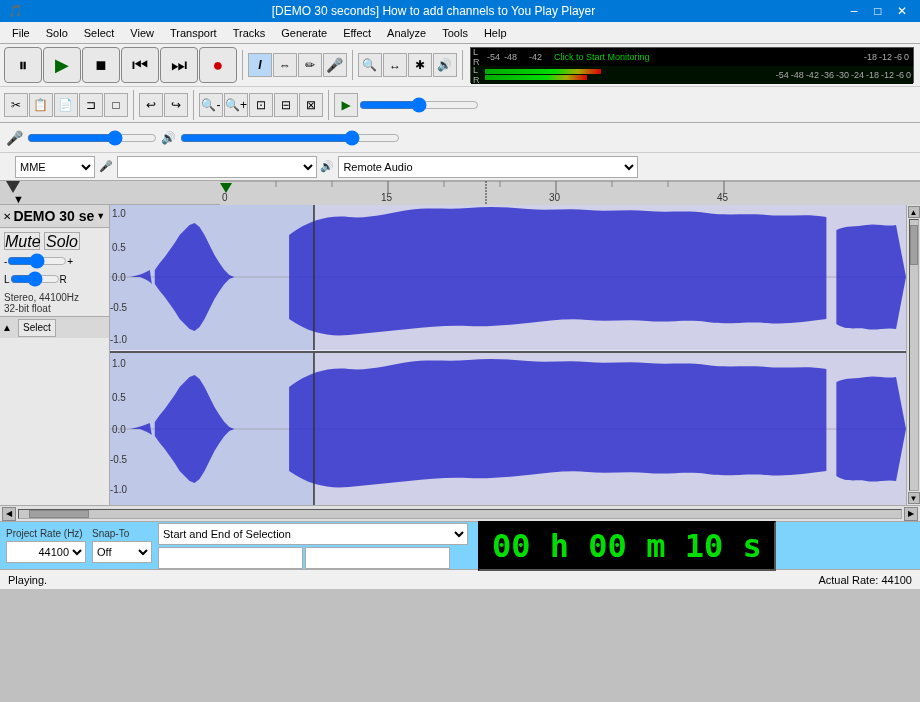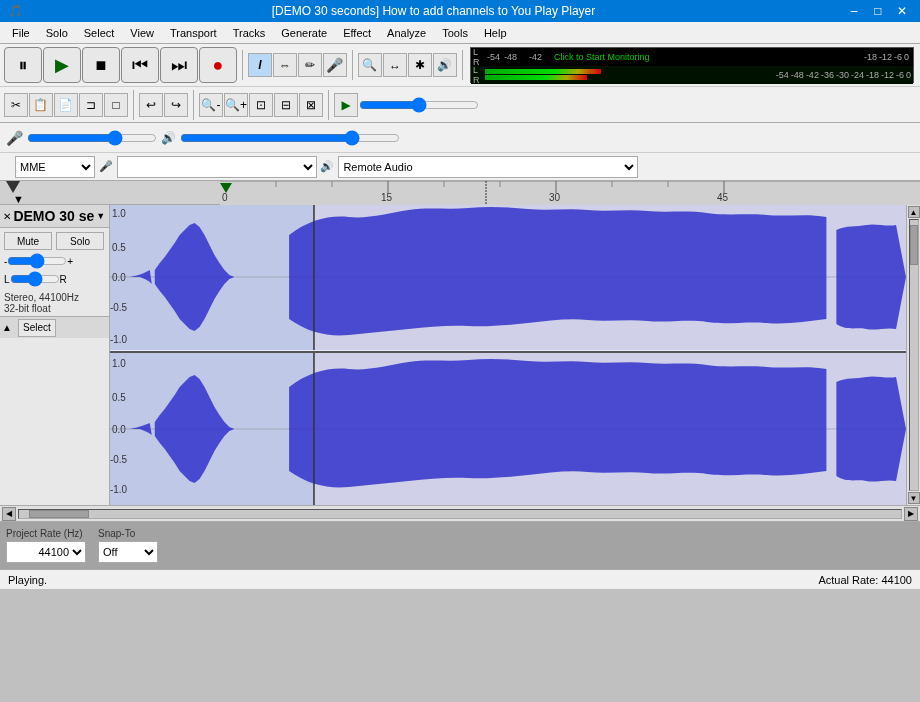--- a/index.html
+++ b/index.html
@@ -37,36 +37,36 @@
     #timeline-ruler { flex: 1; background: #d0d0d0; height: 24px; position: relative; overflow: hidden; }
     #playhead { position: absolute; top: 0; width: 0; height: 0; border-left: 7px solid transparent; border-right: 7px solid transparent; border-top: 12px solid #333; left: 0; }
 
     
     #track-container { display: flex; height: 300px; }
     #track-label { width: 110px; background: #e8e8e8; border-right: 1px solid #aaa; display: flex; flex-direction: column; }
     #track-header { padding: 3px; background: #d8d8d8; border-bottom: 1px solid #aaa; display: flex; align-items: center; gap: 2px; font-size: 10px; }
     .close-track { font-size: 10px; cursor: pointer; }
     #track-controls { padding: 4px; }
     .mute-solo { display: flex; gap: 4px; margin-bottom: 4px; }
-    .ms-btn { width: 48px; height: 18px; font-size: 10px; cursor: pointer; background: #e8e8e8; border: 1px solid #aaa; }
+    .ms-btn { width: 36px; height: 18px; font-size: 16px; cursor: pointer; background: #e8e8e8; border: 1px solid #aaa; font-style: italic; }
     #gain-slider { display: flex; align-items: center; margin-bottom: 4px; }
     .pan-control { display: flex; align-items: center; font-size: 10px; }
     #track-info { font-size: 10px; color: #333; padding: 2px 4px; }
     
     
     #waveform-area { flex: 1; background: #e8e8e8; overflow: hidden; position: relative; cursor: crosshair; }
     
     
     #h-scrollbar { height: 16px; background: #e0e0e0; border-top: 1px solid #aaa; display: flex; align-items: center; padding: 0 2px; }
     .scroll-arrow { width: 14px; height: 14px; background: #c0c0c0; border: 1px solid #888; cursor: pointer; display: flex; align-items: center; justify-content: center; font-size: 8px; }
     .scroll-track { flex: 1; height: 10px; background: #c8c8c8; margin: 0 2px; border: 1px inset #aaa; position: relative; }
     .scroll-thumb { width: 60px; height: 8px; background: #a0a0a0; border: 1px solid #888; position: absolute; left: 10px; top: 0; cursor: pointer; }
 
     
-    #bottom-bar { background: #a3a3a3; height: 48px; border-top: 1px solid #aaa; display: flex; align-items: center; padding: 2px 6px; gap: 12px; }
+    #bottom-bar { background: #7dd3fc; height: 48px; border-top: 1px solid #aaa; display: flex; align-items: center; padding: 2px 6px; gap: 6px; }
     .bottom-group { display: flex; flex-direction: column; gap: 2px; }
     .bottom-label { font-size: 10px; color: #333; }
     
     #selection-dropdown { width: 310px; height: 22px; font-size: 11px; border: 1px solid #aaa; background: white; }
     .time-input { width: 145px; height: 22px; font-size: 11px; border: 1px solid #aaa; background: white; font-family: monospace; }
     
     
     #timer { background: #000; color: #00dd00; font-size: 32px; font-family: monospace; font-weight: bold; padding: 4px 12px; margin-left: 4px; border: 2px inset #555; }
 
     
@@ -410,19 +410,33 @@
     </select>
   </div>
 
   <div class="bottom-group">
     <span class="bottom-label">Snap-To</span>
     <select style="width:60px;height:22px;font-size:11px;">
       <option>Off</option>
     </select>
   </div>
 
-
+  <div class="bottom-group">
+    <select id="selection-dropdown">
+      <option>Start and End of Selection</option>
+      <option>Start and Length of Selection</option>
+      <option>Length and End of Selection</option>
+    </select>
+    <div style="display:flex;gap:2px;">
+      <input type="text" class="time-input" style="">
+      <input type="text" class="time-input" style="">
+    </div>
+  </div>
+
+  <div id="timer">
+    <span>00 h 00 m 10 s</span>
+  </div>
 </div>
 
 <div id="statusbar">
   <span>Playing.</span>
   <span>Actual Rate: 44100</span>
 </div>
 
 </body></html>

